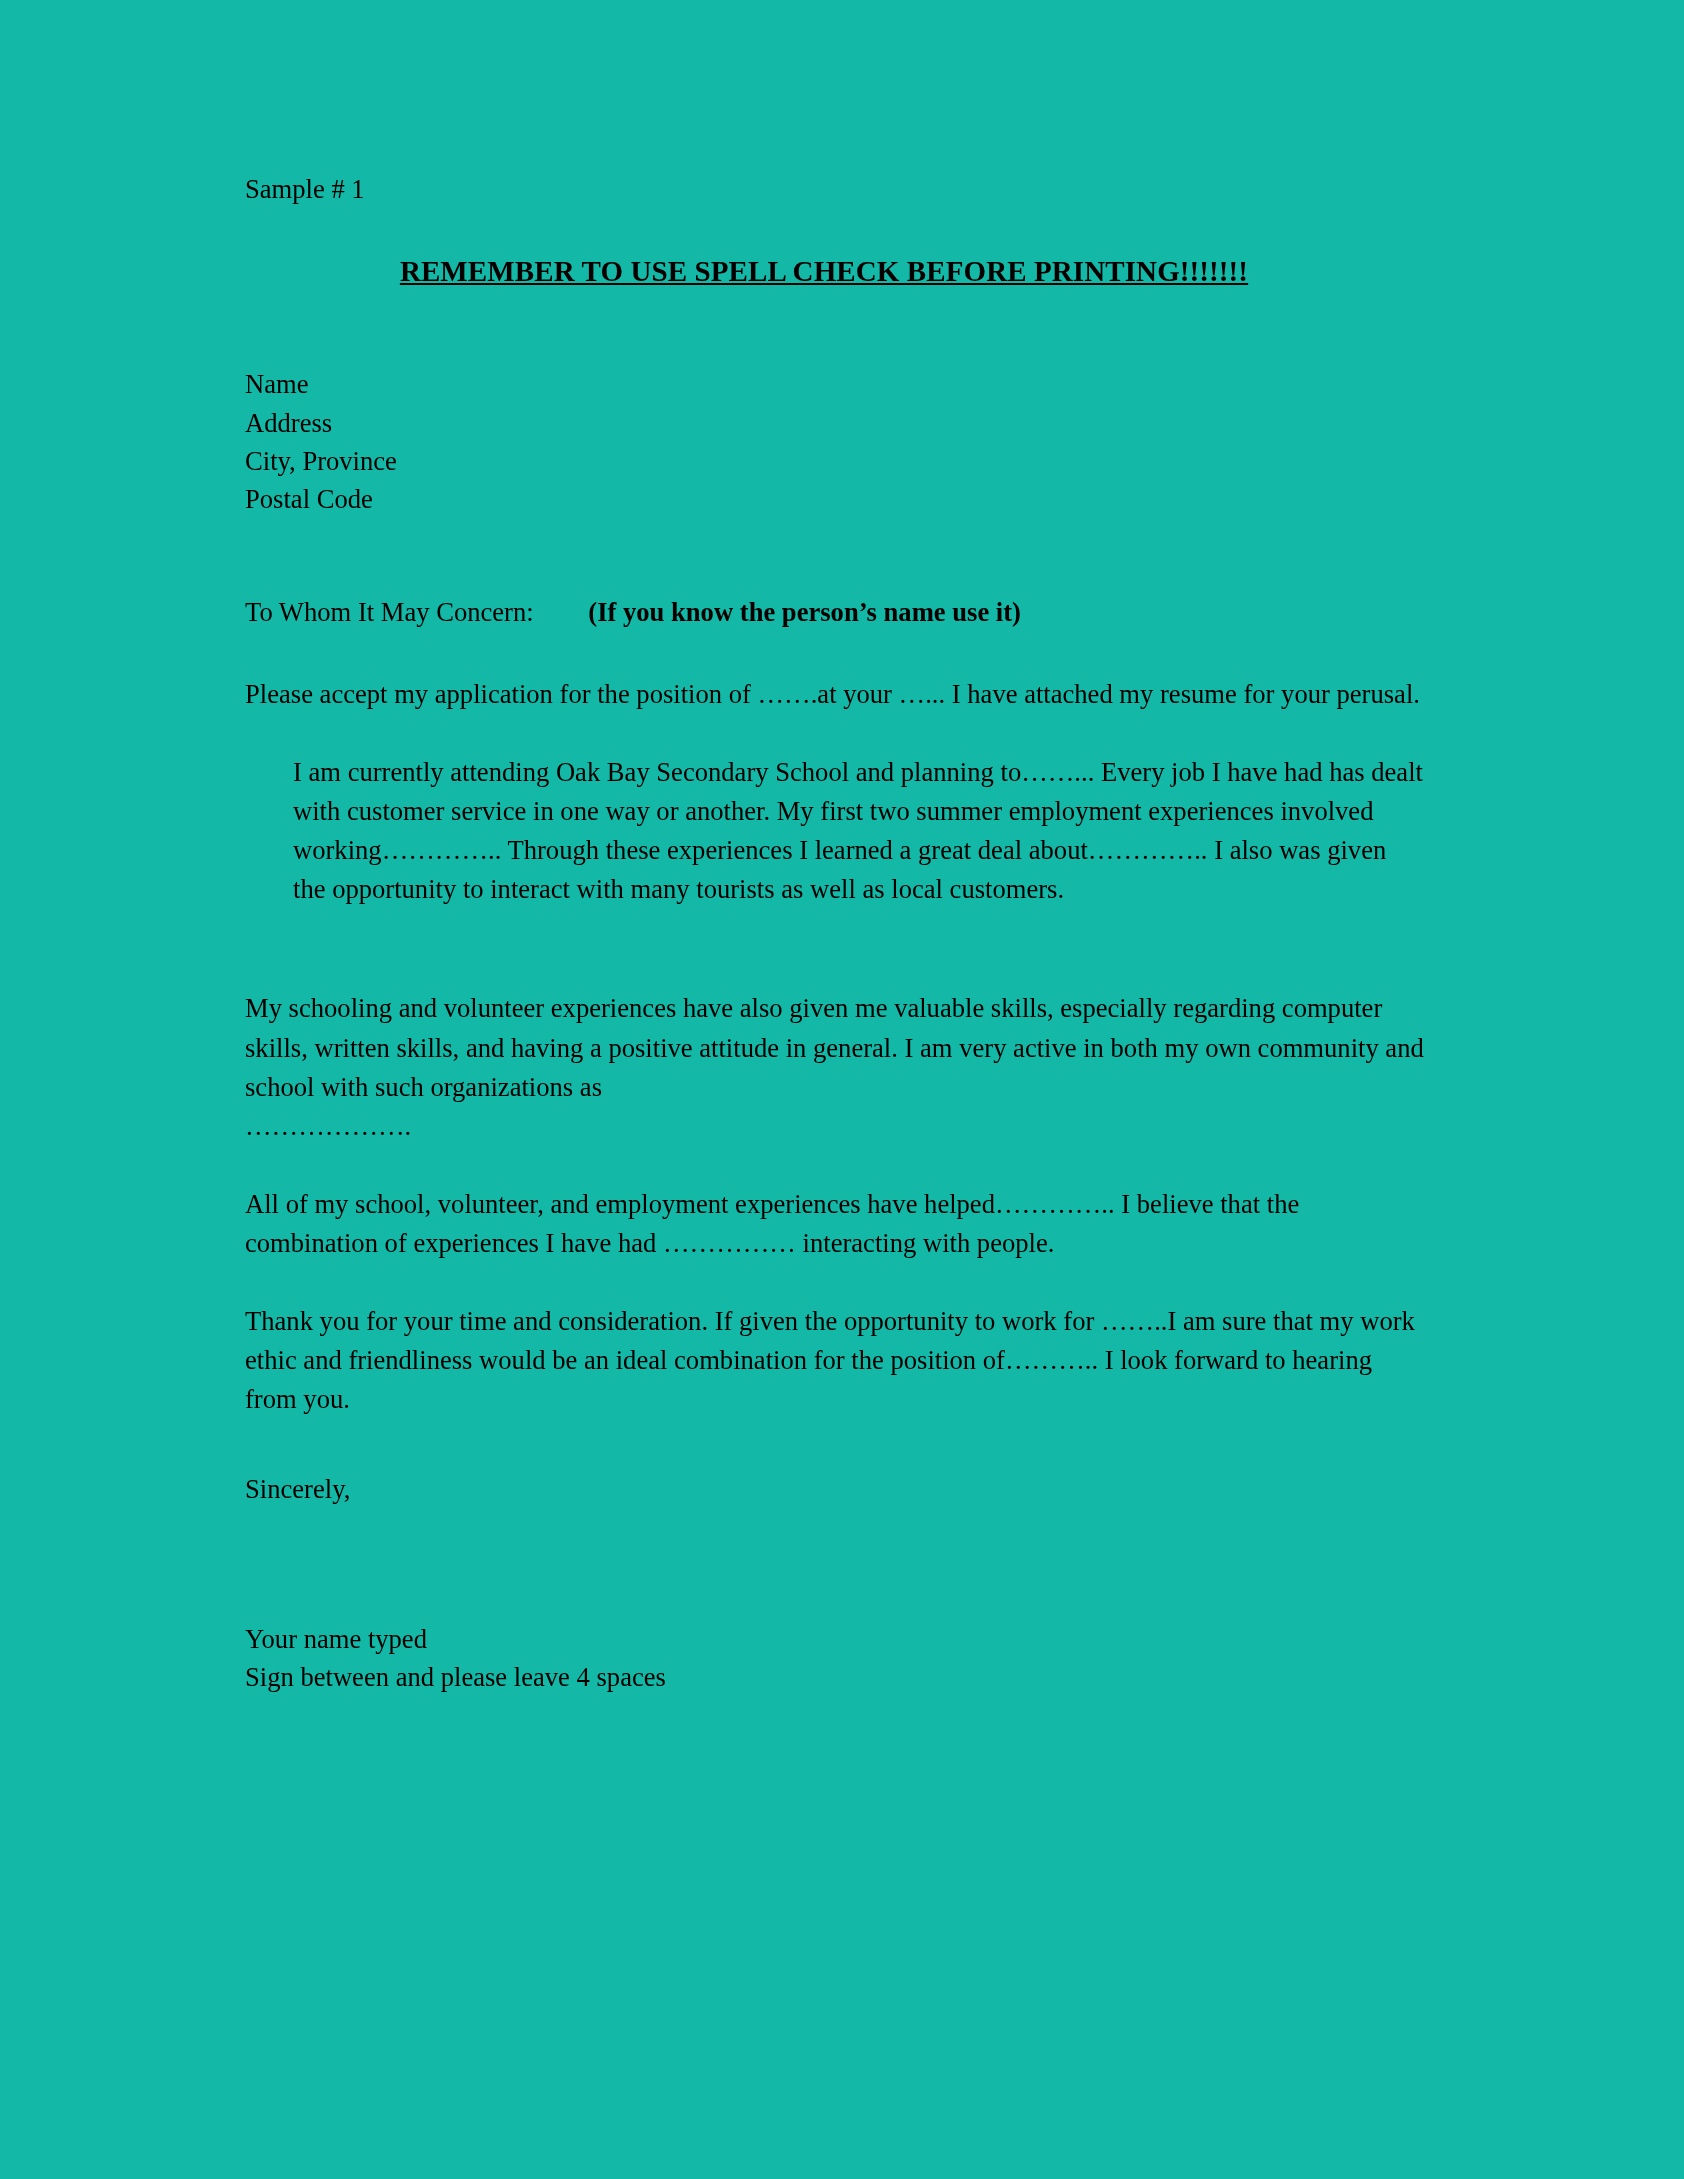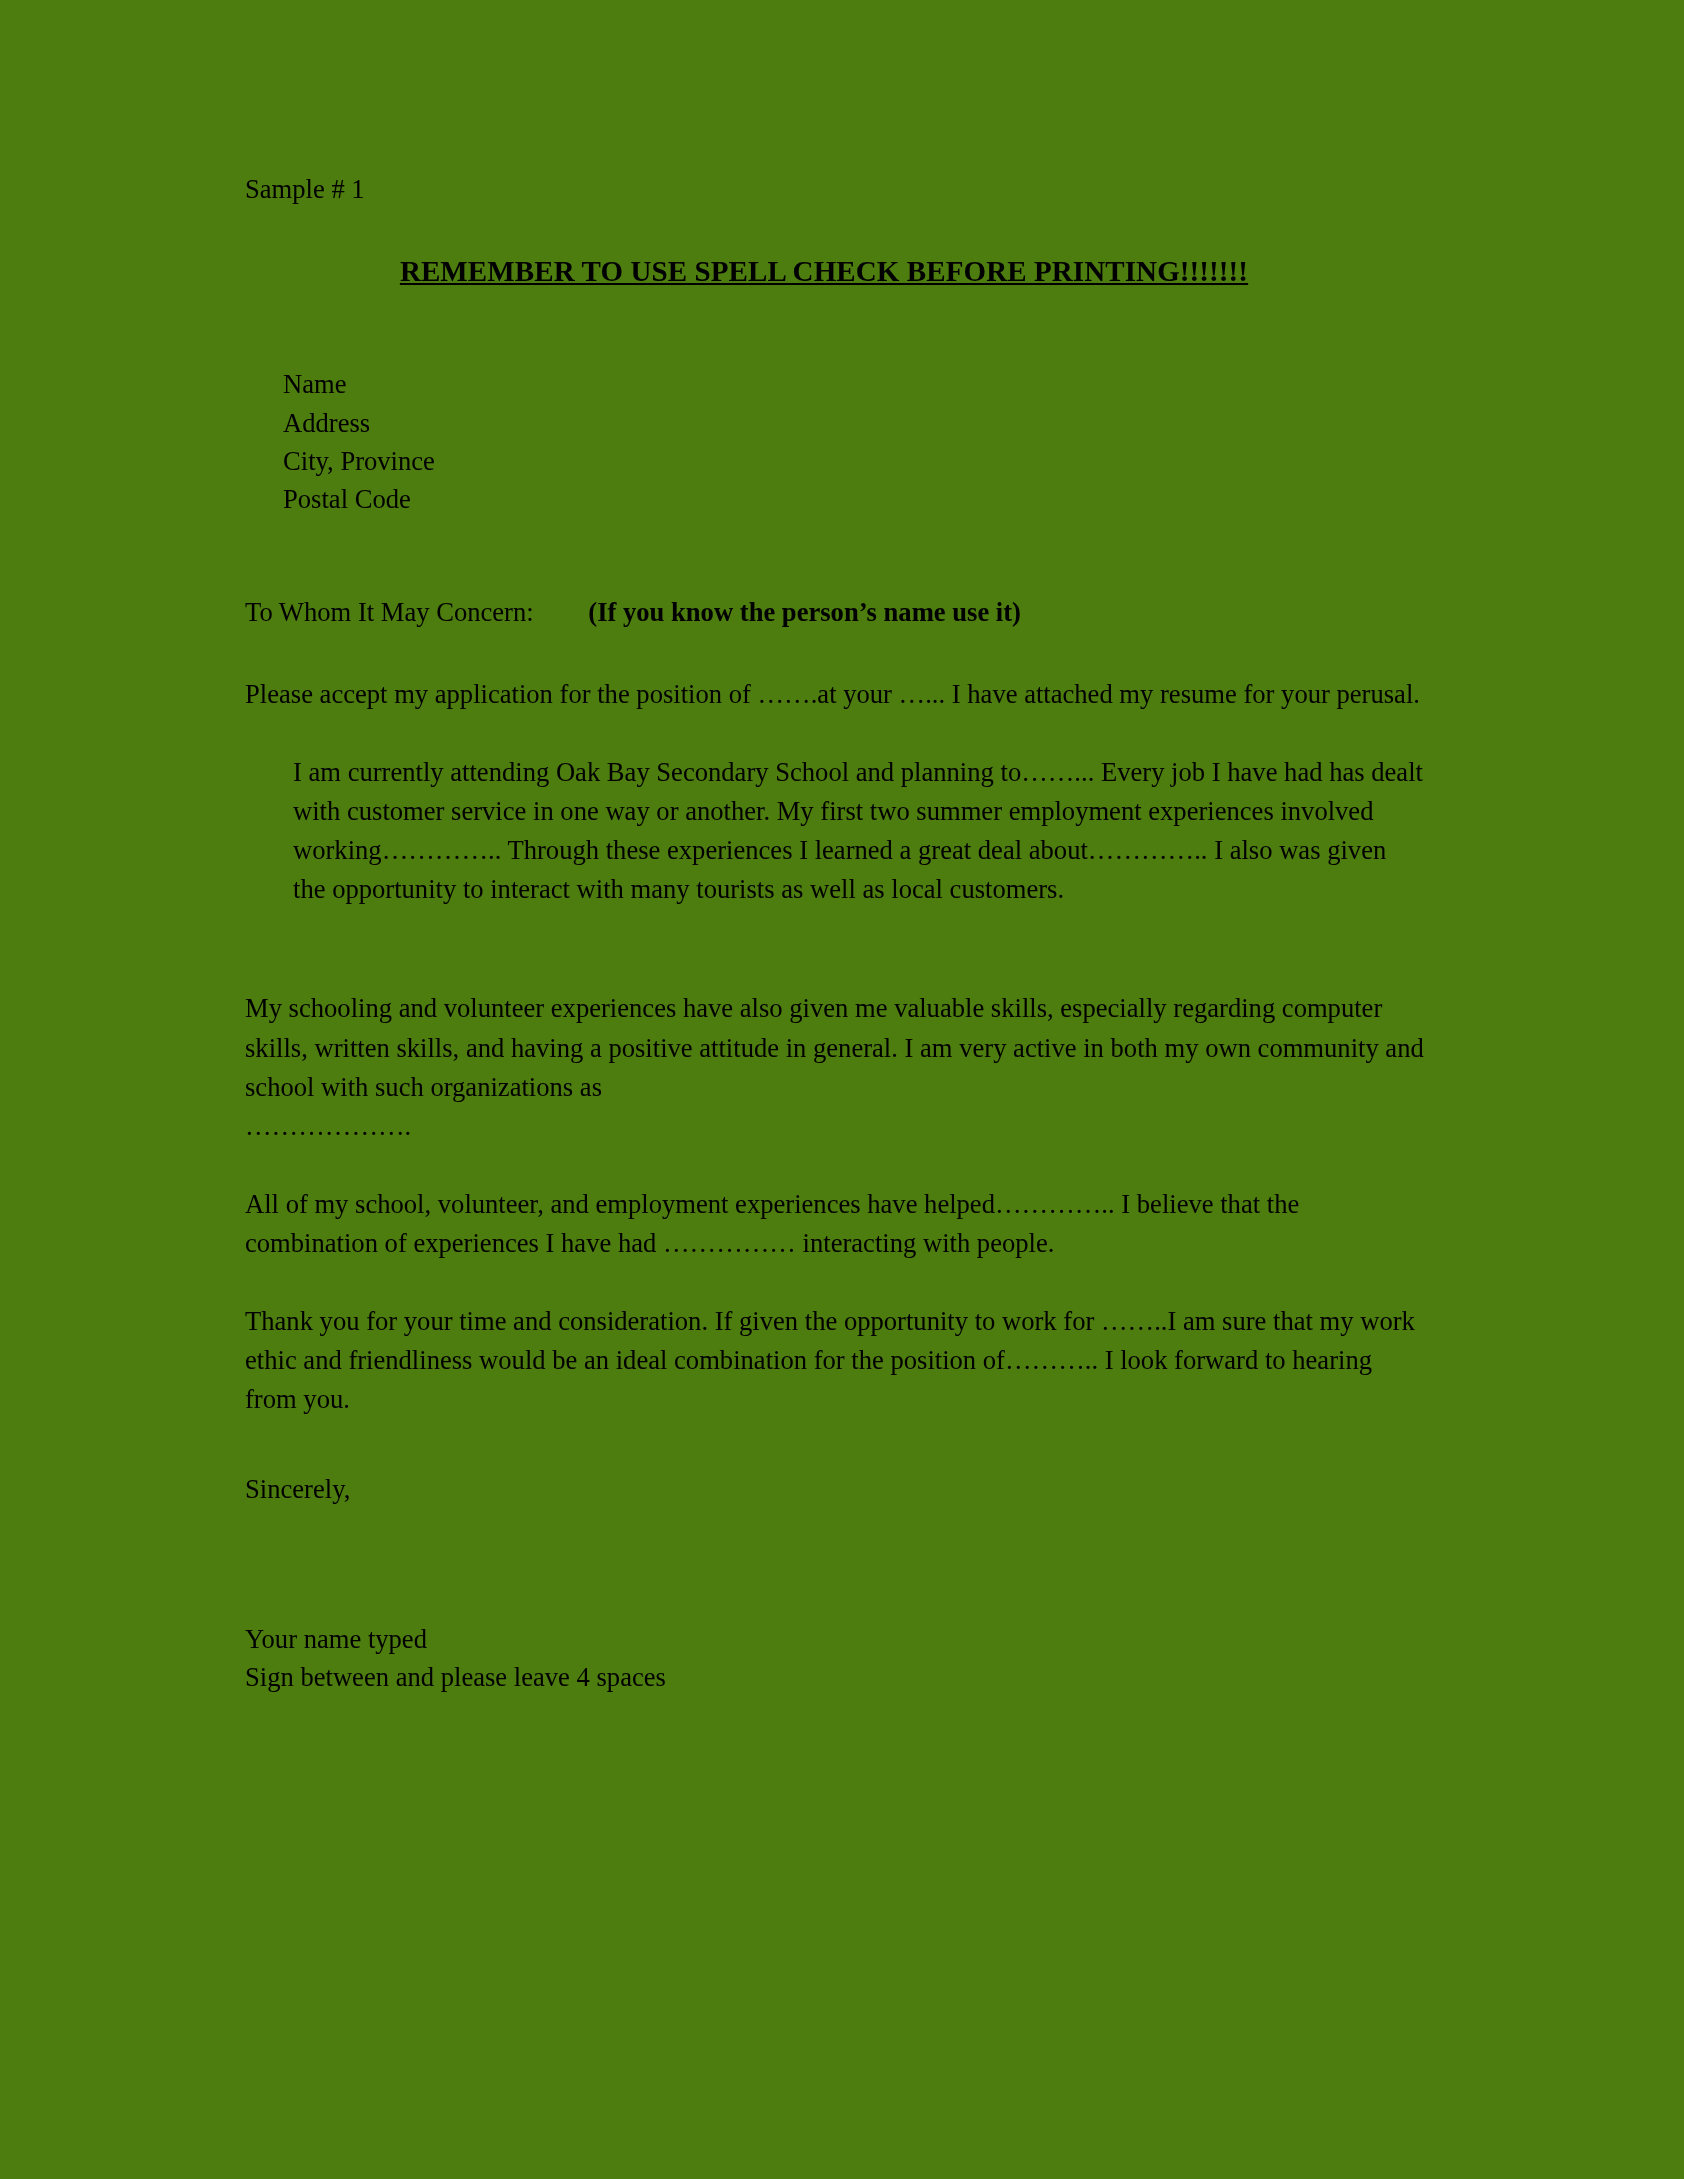--- a/index.html
+++ b/index.html
@@ -14,21 +14,21 @@
     color: #000000;
     position: relative;
     overflow: hidden;
   }
   .page {
     position: absolute;
     left: 0;
     top: 0;
     width: 1685px;
     height: 2179px;
-    background: #4d7c0f;
+    background: #14b8a6;
   }
   .doc {
     position: absolute;
     left: 245px;
     top: 173px;
     width: 1179px;
   }
   .sample-label {
     font-size: 26.6px;
     line-height: 1.25;
@@ -53,21 +53,20 @@
     line-height: 1.35;
     margin-left: -21px;
   }
   .addr-block {
     font-size: 26.6px;
     line-height: 1.44;
     margin: 0 0 76px 0;
   }
   .addr-line {
     white-space: pre;
-    margin-left: 38px;
   }
   .date-line {
     font-size: 26.6px;
     line-height: 1.3;
     margin: 0 0 50px 0;
   }
   .salutation {
     font-size: 26.6px;
     line-height: 1.3;
     margin: 0 0 46px 0;

